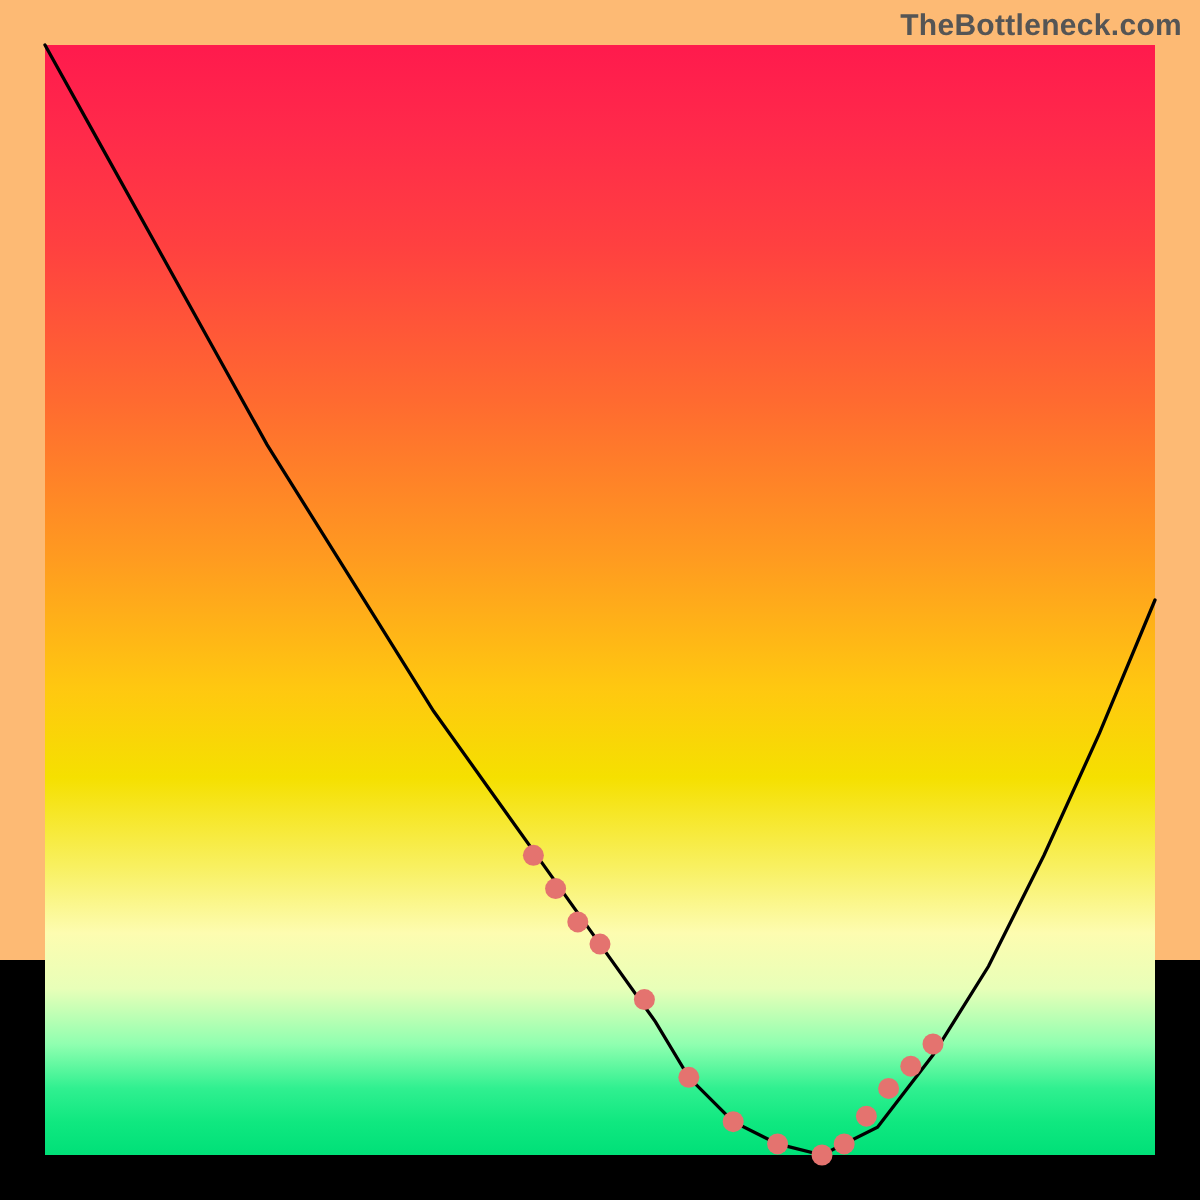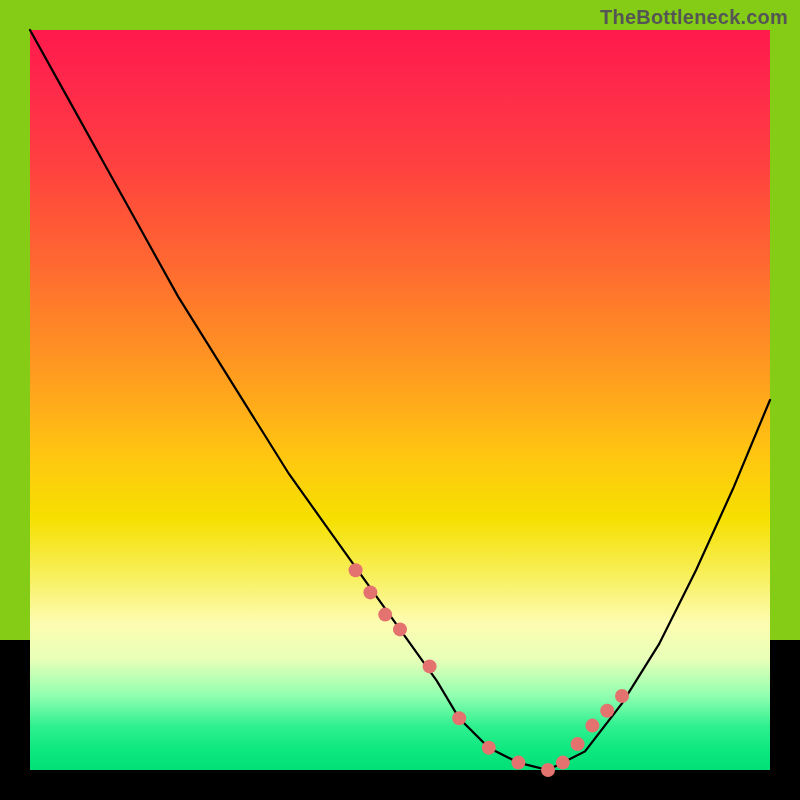--- a/index.html
+++ b/index.html
@@ -8,21 +8,21 @@
     width: 800px;
     height: 800px;
     background: #000;
     overflow: hidden;
     font-family: Arial, Helvetica, sans-serif;
   }
   .frame {
     position: relative;
     width: 800px;
     height: 640px;
-    background: #84cc16;
+    background: #fdba74;
   }
   .plot-area {
     position: absolute;
     left: 30px;
     top: 30px;
     width: 740px;
     height: 740px;
     
     background: linear-gradient(
       to bottom,

